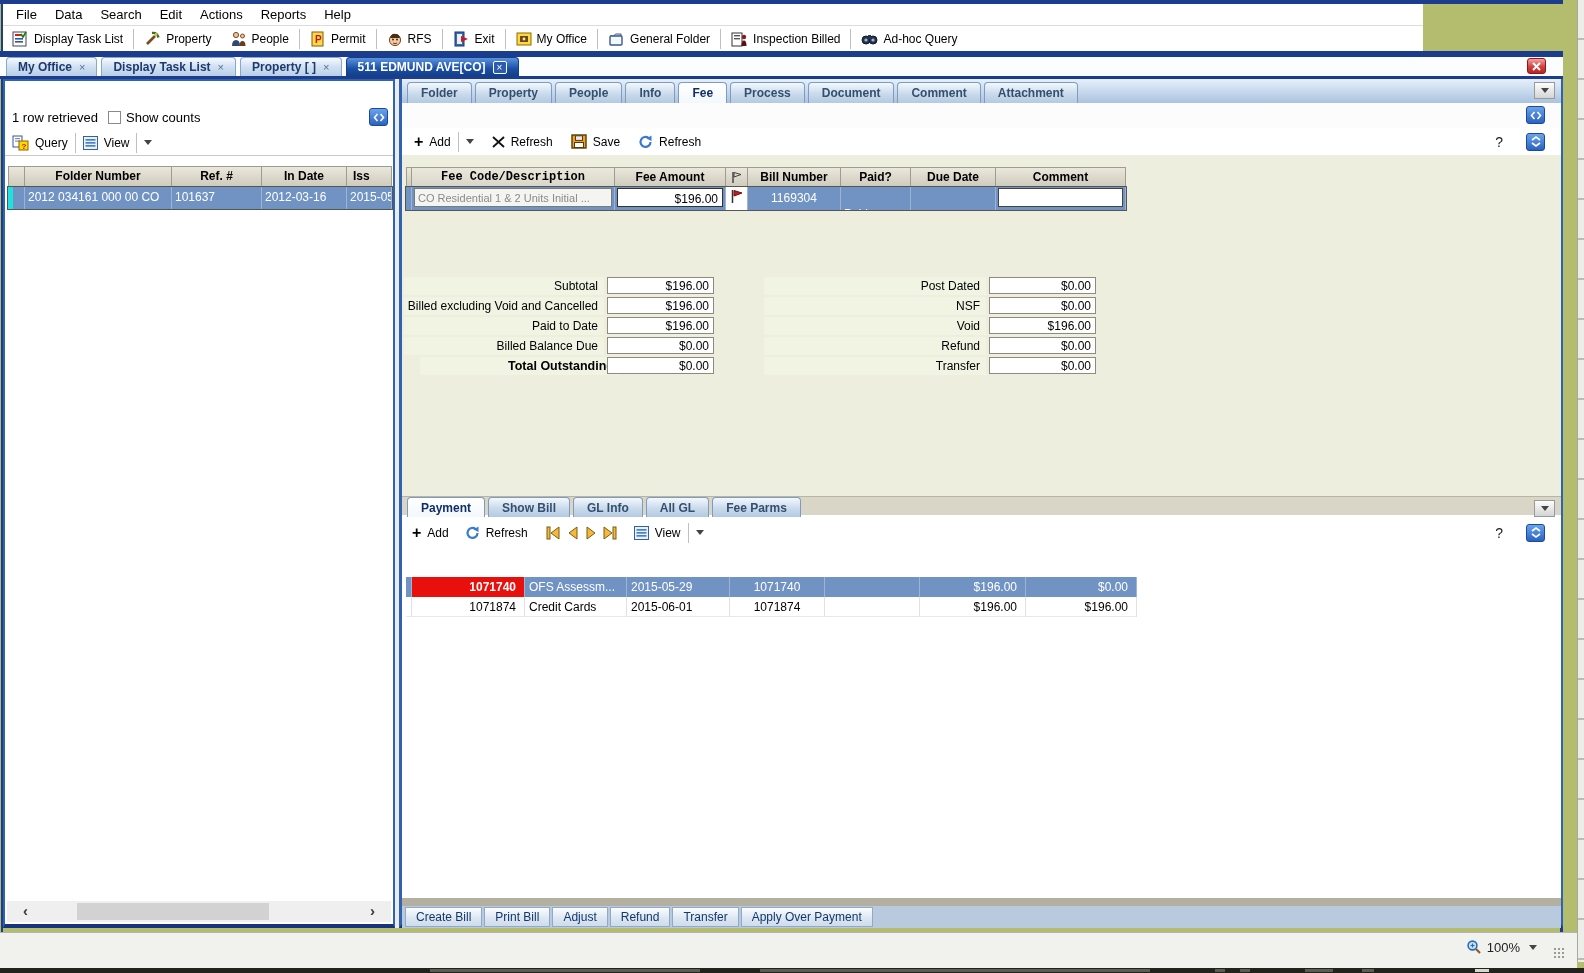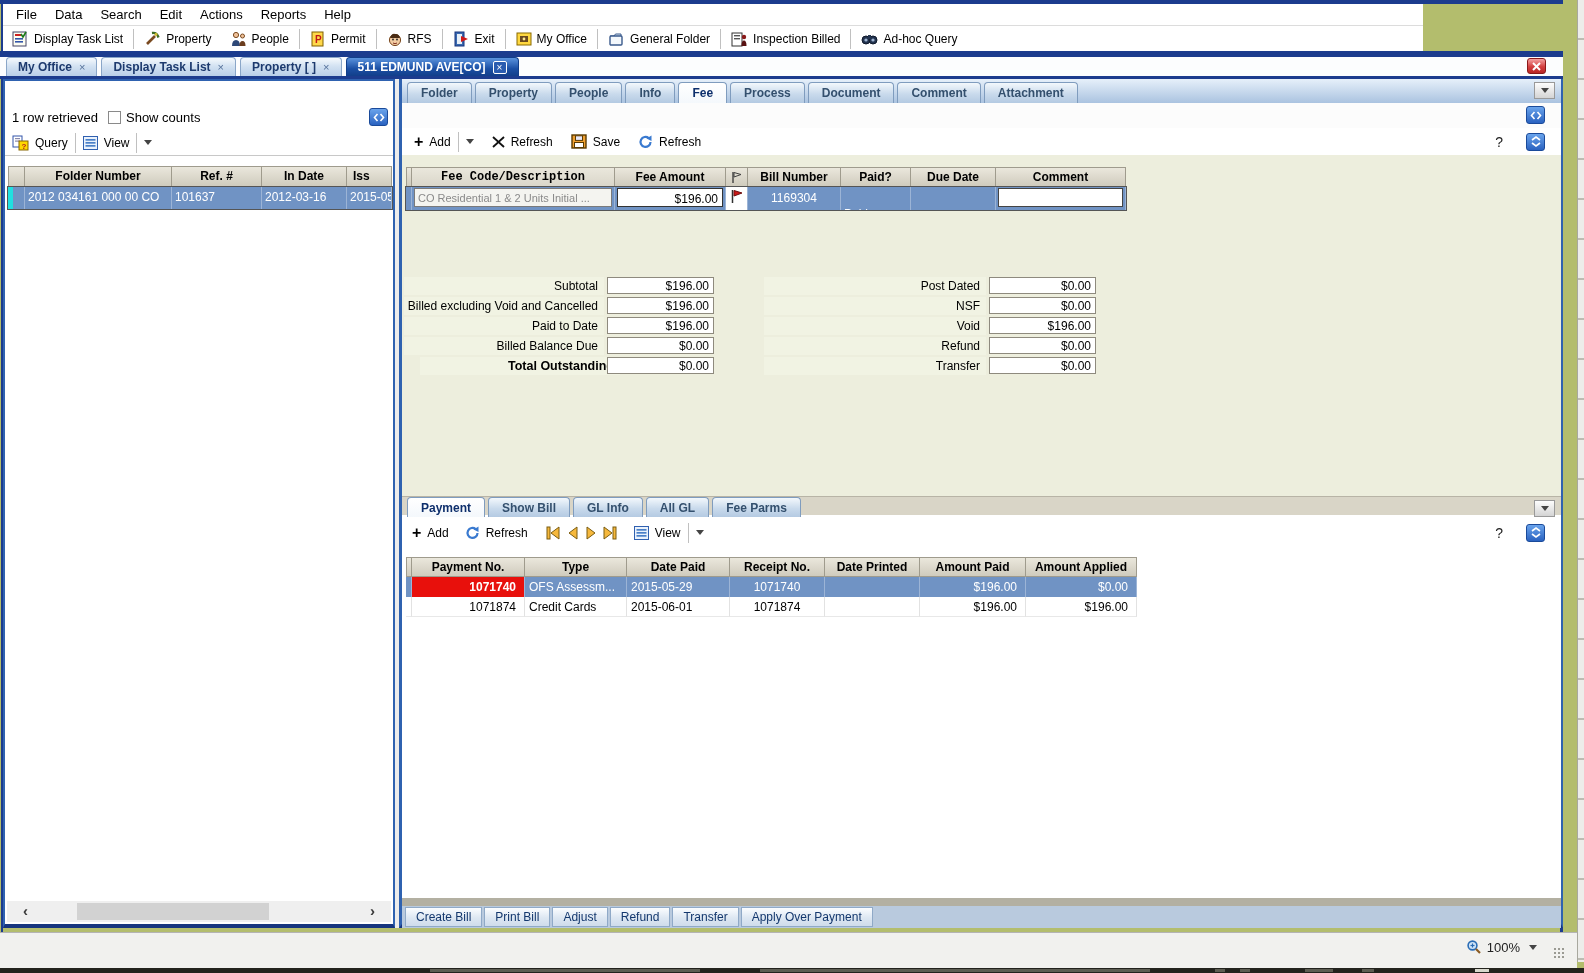--- a/index.html
+++ b/index.html
@@ -451,30 +451,20 @@
         <span class="tri"></span>
         <span class="helpq" style="position:absolute;right:58px;">?</span>
         <span class="bluebtn" style="position:absolute;right:16px;">
           <svg width="10" height="11">
               <polyline points="1,4 5,1 9,4" fill="none" stroke="#fff" stroke-width="1.6"></polyline>
               <polyline points="1,7 5,10 9,7" fill="none" stroke="#fff" stroke-width="1.6"></polyline>
             </svg>
         </span>
       </div>
 
-      <div class="row" style="position:absolute;left:4px;top:53px;">
-        <div class="hcell" style="width:6px;height:20px;"></div>
-        <div class="hcell" style="width:113px;height:20px;">Payment No.</div>
-        <div class="hcell" style="width:102px;height:20px;">Type</div>
-        <div class="hcell" style="width:103px;height:20px;">Date Paid</div>
-        <div class="hcell" style="width:95px;height:20px;">Receipt No.</div>
-        <div class="hcell" style="width:95px;height:20px;">Date Printed</div>
-        <div class="hcell" style="width:106px;height:20px;">Amount Paid</div>
-        <div class="hcell" style="width:111px;height:20px;">Amount Applied</div>
-      </div>
 
       <div class="row" style="position:absolute;left:4px;top:73px;">
         <div class="pcell" style="width:6px;background:#7093c4;padding:0;"></div>
         <div class="pcell r" style="width:113px;background:#e8100c;color:#fff;font-weight:bold;">1071740</div>
         <div class="pcell" style="width:102px;background:#7093c4;color:#fff;">OFS Assessm...</div>
         <div class="pcell" style="width:103px;background:#7093c4;color:#fff;">2015-05-29</div>
         <div class="pcell c" style="width:95px;background:#7093c4;color:#fff;">1071740</div>
         <div class="pcell" style="width:95px;background:#7093c4;color:#fff;"></div>
         <div class="pcell r" style="width:106px;background:#7093c4;color:#fff;">$196.00</div>
         <div class="pcell r" style="width:111px;background:#7093c4;color:#fff;">$0.00</div>

